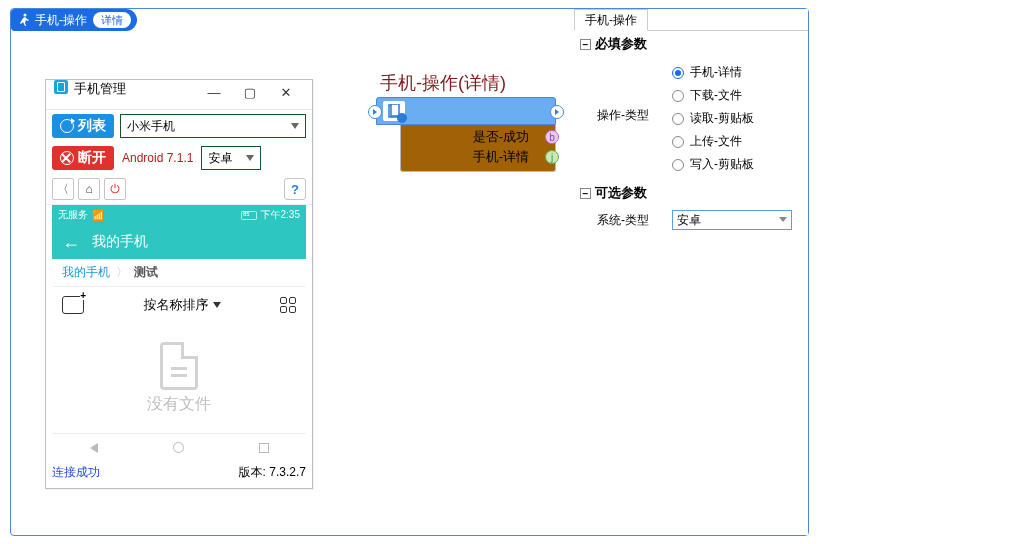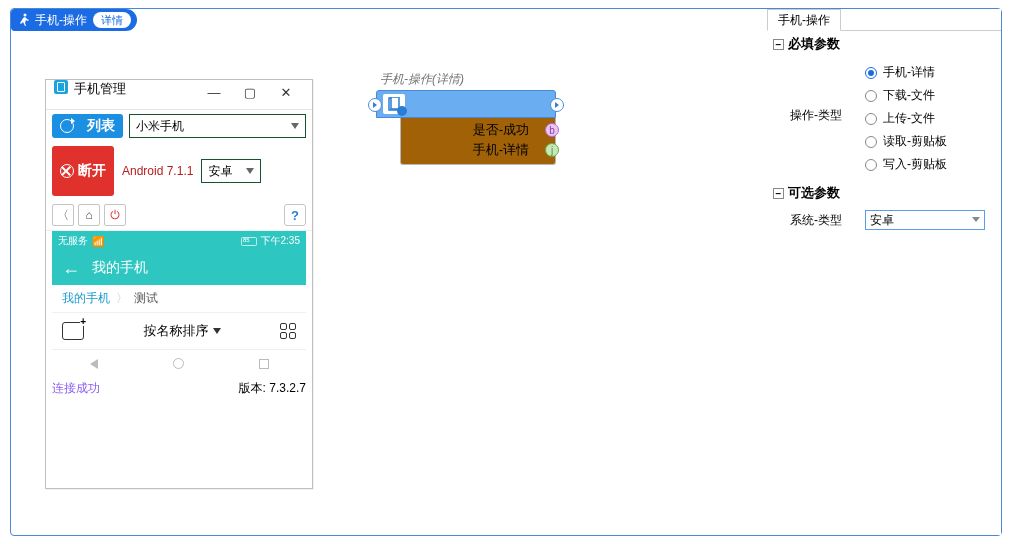--- a/index.html
+++ b/index.html
@@ -1,73 +1,73 @@
 <!DOCTYPE html>
 <html><head>
   <meta charset="utf-8">
   <style>
     * { box-sizing: border-box; margin:0; padding:0; font-family: "Microsoft YaHei","PingFang SC",Arial,sans-serif; }
     body { background:#fff; }
     .app { width:1020px; height:544px; position:relative; }
-    .outer-panel { position:absolute; left:10px; top:8px; width:992px; height:528px; border:1px solid #4a87d8; border-radius:4px; }
+    .outer-panel { position:absolute; left:10px; top:8px; width:799px; height:528px; border:1px solid #4a87d8; border-radius:4px; }
     .header-bar { position:absolute; left:0; top:0; height:22px; background:#1b6ce4; color:#fff; display:flex; align-items:center; padding:0 6px; border-radius:4px 12px 12px 4px; font-size:12px; z-index:5;}
     .header-bar .walk-icon{ width:14px; height:14px; margin-right:4px; display:inline-flex;}
     .header-bar .title{ font-weight:500; }
     .detail-pill{ display:inline-block; background:#fff; color:#1b6ce4; padding:0 8px; border-radius:9px; margin-left:6px; font-size:11px; line-height:16px; height:16px;}
     
     .win { position:absolute; left:34px; top:70px; width:268px; height:410px; border:1px solid #bfbfbf; background:#fff; box-shadow:1px 1px 0 rgba(0,0,0,0.05);}
     .win-title{ height:30px; display:flex; align-items:flex-start; padding:0 8px; border-bottom:1px solid #e6e6e6; font-size:13px;}
     .win-title .app-icon{ width:14px; height:14px; background:#1aa4df; border-radius:2px; margin-right:6px; display:flex; align-items:center; justify-content:center;}
     .win-title .app-icon::after{content:"";width:6px;height:8px;border:1.5px solid #fff;border-radius:1px;}
     .win-ctrls{ margin-left:auto; display:flex; gap:0;}
     .win-ctrls .c{ width:36px; height:24px; display:flex; align-items:center; justify-content:center; font-size:13px; color:#333;}
     .tool-row{ display:flex; align-items:center; padding:4px 6px; gap:6px;}
-    .blue-btn{ background:#1b8fe2; color:#fff; border-radius:3px; display:flex; align-items:center; padding:3px 8px; font-size:14px; font-weight:600; gap:13px;}
-    .red-btn{ background:#e0312c; color:#fff; border-radius:3px; display:flex; align-items:center; padding:16px 8px; font-size:14px; font-weight:600; gap:4px;}
+    .blue-btn{ background:#1b8fe2; color:#fff; border-radius:3px; display:flex; align-items:center; padding:3px 8px; font-size:14px; font-weight:600; gap:4px;}
+    .red-btn{ background:#e0312c; color:#fff; border-radius:3px; display:flex; align-items:center; padding:3px 8px; font-size:14px; font-weight:600; gap:4px;}
     .circ-icon{ width:14px; height:14px; border:1.8px solid #fff; border-radius:50%; position:relative; display:inline-block;}
     .circ-icon.refresh::after{content:"";position:absolute;top:-2px;right:-2px;width:0;height:0;border-left:4px solid #fff;border-top:3px solid transparent;border-bottom:3px solid transparent;}
     .circ-icon.stop::before,.circ-icon.stop::after{content:"";position:absolute;width:12px;height:1.8px;background:#fff;top:5px;left:-1px;transform:rotate(45deg);}
     .circ-icon.stop::after{transform:rotate(-45deg);}
     .input-box{ flex:1; border:1px solid #14532d; height:24px; padding:0 6px; font-size:12px; display:flex; align-items:center; background:#fff; position:relative;}
     .input-box .caret{ position:absolute; right:6px; top:8px; width:0;height:0;border-left:4px solid transparent;border-right:4px solid transparent;border-top:6px solid #666;}
     .tool-row2{ display:flex; align-items:center; padding:4px 6px; gap:4px; border-bottom:1px solid #eee;}
     .sq-btn{ width:22px; height:22px; border:1px solid #c5c5c5; background:#fff; display:flex; align-items:center; justify-content:center; font-size:12px; color:#444; border-radius:2px;}
     .help-btn{ margin-left:auto; width:22px;height:22px;border:1px solid #c5c5c5;border-radius:3px;display:flex;align-items:center;justify-content:center;color:#2a7dd4;font-weight:bold;font-size:13px;}
     
     .phone-area{ padding:0 6px;text-align:center; }
     .status-bar{ height:20px; background:#2ec6c0; color:#fff; font-size:10px; display:flex; align-items:center; padding:0 6px; gap:4px;}
     .status-bar .right{margin-left:auto; display:flex; gap:4px; align-items:center;}
     .status-bar .batt{ width:16px; height:9px; border:1px solid rgba(255,255,255,0.7); border-radius:1.5px; position:relative;}
     .status-bar .batt::after{content:"85";position:absolute;font-size:6px;left:1.5px;top:-1px;}
     .header-2{ height:34px; background:#2ec6c0; color:#fff; display:flex; align-items:center; padding:0 10px; font-size:14px; gap:12px;}
     .back-arrow{ font-size:18px; }
     .crumb-row{ height:28px; display:flex; align-items:center; padding:0 10px; font-size:12px; color:#1a9ad0; gap:6px; border-bottom:1px solid #f0f0f0;}
     .crumb-row .sep{color:#bbb;}
-    .crumb-row .current{color:#555;}
+    .crumb-row .current{color:#555;font-weight:bold;}
     .action-row{ height:36px; display:flex; align-items:center; padding:0 10px; justify-content:space-between;}
     .folder-plus{ width:22px; height:18px; position:relative;}
     .folder-plus::before{content:"";position:absolute;inset:0;border:1.5px solid #333;border-radius:3px 3px 3px 3px;}
     .folder-plus::after{content:"+";position:absolute;right:-2px;top:-4px;font-size:10px;font-weight:bold;background:#fff;line-height:8px;}
     .sort-label{font-size:13px; display:flex; align-items:center; gap:4px;}
     .sort-label .tri{width:0;height:0;border-left:4px solid transparent;border-right:4px solid transparent;border-top:6px solid #333;}
     .grid-icon{ width:16px; height:16px; display:grid; grid-template-columns:1fr 1fr; gap:2px;}
     .grid-icon span{border:1.5px solid #333; border-radius:2px;}
     .empty-area{ height:110px; display:flex; flex-direction:column; align-items:center; justify-content:center; gap:4px; color:#bfbfbf;}
     .doc-icon{ width:38px; height:48px; border:3px solid #d2d2d2; border-radius:4px; position:relative;}
     .doc-icon::before{content:"";position:absolute;right:-3px;top:-3px;width:14px;height:14px;background:#fff;border-left:3px solid #d2d2d2;border-bottom:3px solid #d2d2d2;}
     .doc-icon::after{content:"";position:absolute;left:8px;top:22px;width:16px;height:3px;background:#d2d2d2;box-shadow:0 7px 0 #d2d2d2;}
     .nav-bar{height:28px;border-top:1px solid #eee;display:flex;align-items:center;justify-content:space-around;color:#aaa;font-size:14px;}
     .nav-tri{width:0;height:0;border-top:5px solid transparent;border-bottom:5px solid transparent;border-right:8px solid #bbb;}
     .nav-circ{width:11px;height:11px;border:1.5px solid #bbb;border-radius:50%;}
     .nav-sq{width:10px;height:10px;border:1.5px solid #bbb;}
     .footer-row{ display:flex; padding:3px 6px; font-size:12px; justify-content:space-between;}
-    .footer-row .ok{color:#8b5cf6;}
+    .footer-row .ok{color:#1d4ed8;}
     
     .node{ position:absolute; left:365px; top:60px; width:180px;}
-    .node-title{ color:#737373; font-size:12px; padding:2px 4px;font-style:italic;}
+    .node-title{ color:#7f1d1d; font-size:18px; padding:2px 4px;}
     .node-head{ height:28px; background:#6aaef1; border:1px solid #4a87d8; border-radius:3px 3px 0 0; display:flex; align-items:center; padding:0 6px; position:relative;}
     .node-head .doc-badge{ width:22px; height:20px; background:#fff; border-radius:2px; display:flex; align-items:center; justify-content:center; position:relative;}
     .node-head .doc-badge .gear{position:absolute;right:-2px;bottom:-2px;width:10px;height:10px;border-radius:50%;background:#2a7dd4;}
     .port{ position:absolute; width:14px; height:14px; background:#fff; border:1px solid #4a8fd8; border-radius:50%; display:flex;align-items:center;justify-content:center;}
     .port.left{ left:-9px; top:7px;}
     .port.right{right:-9px; top:7px;}
     .port .chev{width:0;height:0;border-top:3px solid transparent;border-bottom:3px solid transparent;border-left:4px solid #3a7dd0;}
     .node-body{ border:1px solid #b8b8b8; border-top:none; background:#a16207; border-radius:0 0 3px 3px; padding:2px 6px 4px 6px;margin-left:24px;}
     .node-row{ display:flex; align-items:center; justify-content:flex-end; gap:6px; font-size:13px; padding:1px 0;}
     .pin{ width:14px; height:14px; border-radius:50%; display:flex; align-items:center; justify-content:center; font-size:10px; border:1px solid; position:relative; right:-10px;}
@@ -170,20 +170,24 @@
             <span>按名称排序</span>
             <span class="tri"></span>
           </span>
           <span class="grid-icon">
               <span></span>
               <span></span>
               <span></span>
               <span></span>
             </span>
         </div>
+        <div class="empty-area">
+          <div class="doc-icon"></div>
+          <span>没有文件</span>
+        </div>
         <div class="nav-bar">
           <span class="nav-tri"></span>
           <span class="nav-circ"></span>
           <span class="nav-sq"></span>
         </div>
       </div>
       <div class="footer-row">
         <span class="ok">连接成功</span>
         <span><span>版本:</span> <span>7.3.2.7</span></span>
       </div>
@@ -233,25 +237,25 @@
               <div class="radio-item">
                 <span class="radio checked"></span>
                 <span>手机-详情</span>
               </div>
               <div class="radio-item">
                 <span class="radio"></span>
                 <span>下载-文件</span>
               </div>
               <div class="radio-item">
                 <span class="radio"></span>
+                <span>读取-剪贴板</span>
+              </div>
+              <div class="radio-item">
+                <span class="radio"></span>
                 <span>上传-文件</span>
-              </div>
-              <div class="radio-item">
-                <span class="radio"></span>
-                <span>读取-剪贴板</span>
               </div>
               <div class="radio-item">
                 <span class="radio"></span>
                 <span>写入-剪贴板</span>
               </div>
             </div>
         </div>
       </div>
       <div class="section-hdr">
         <span class="collapse-box">−</span>

